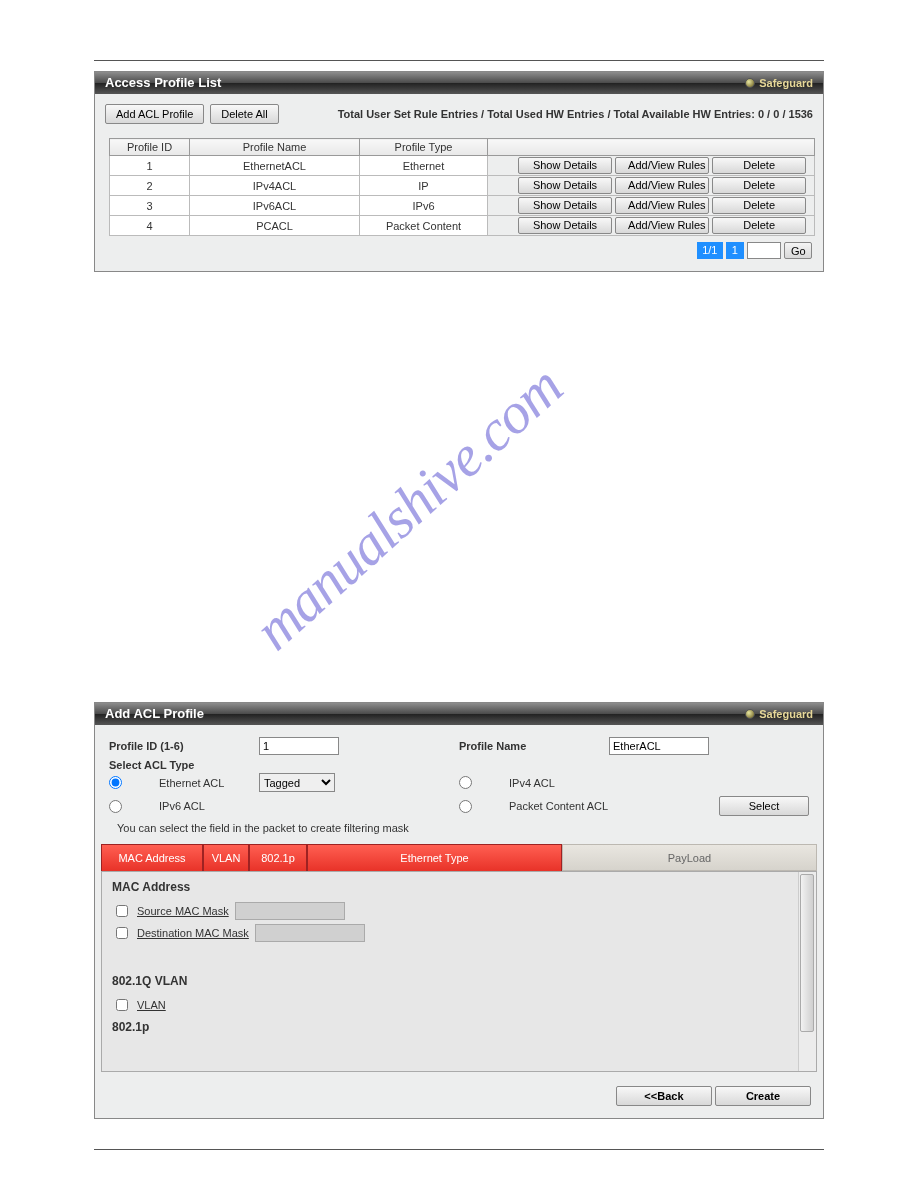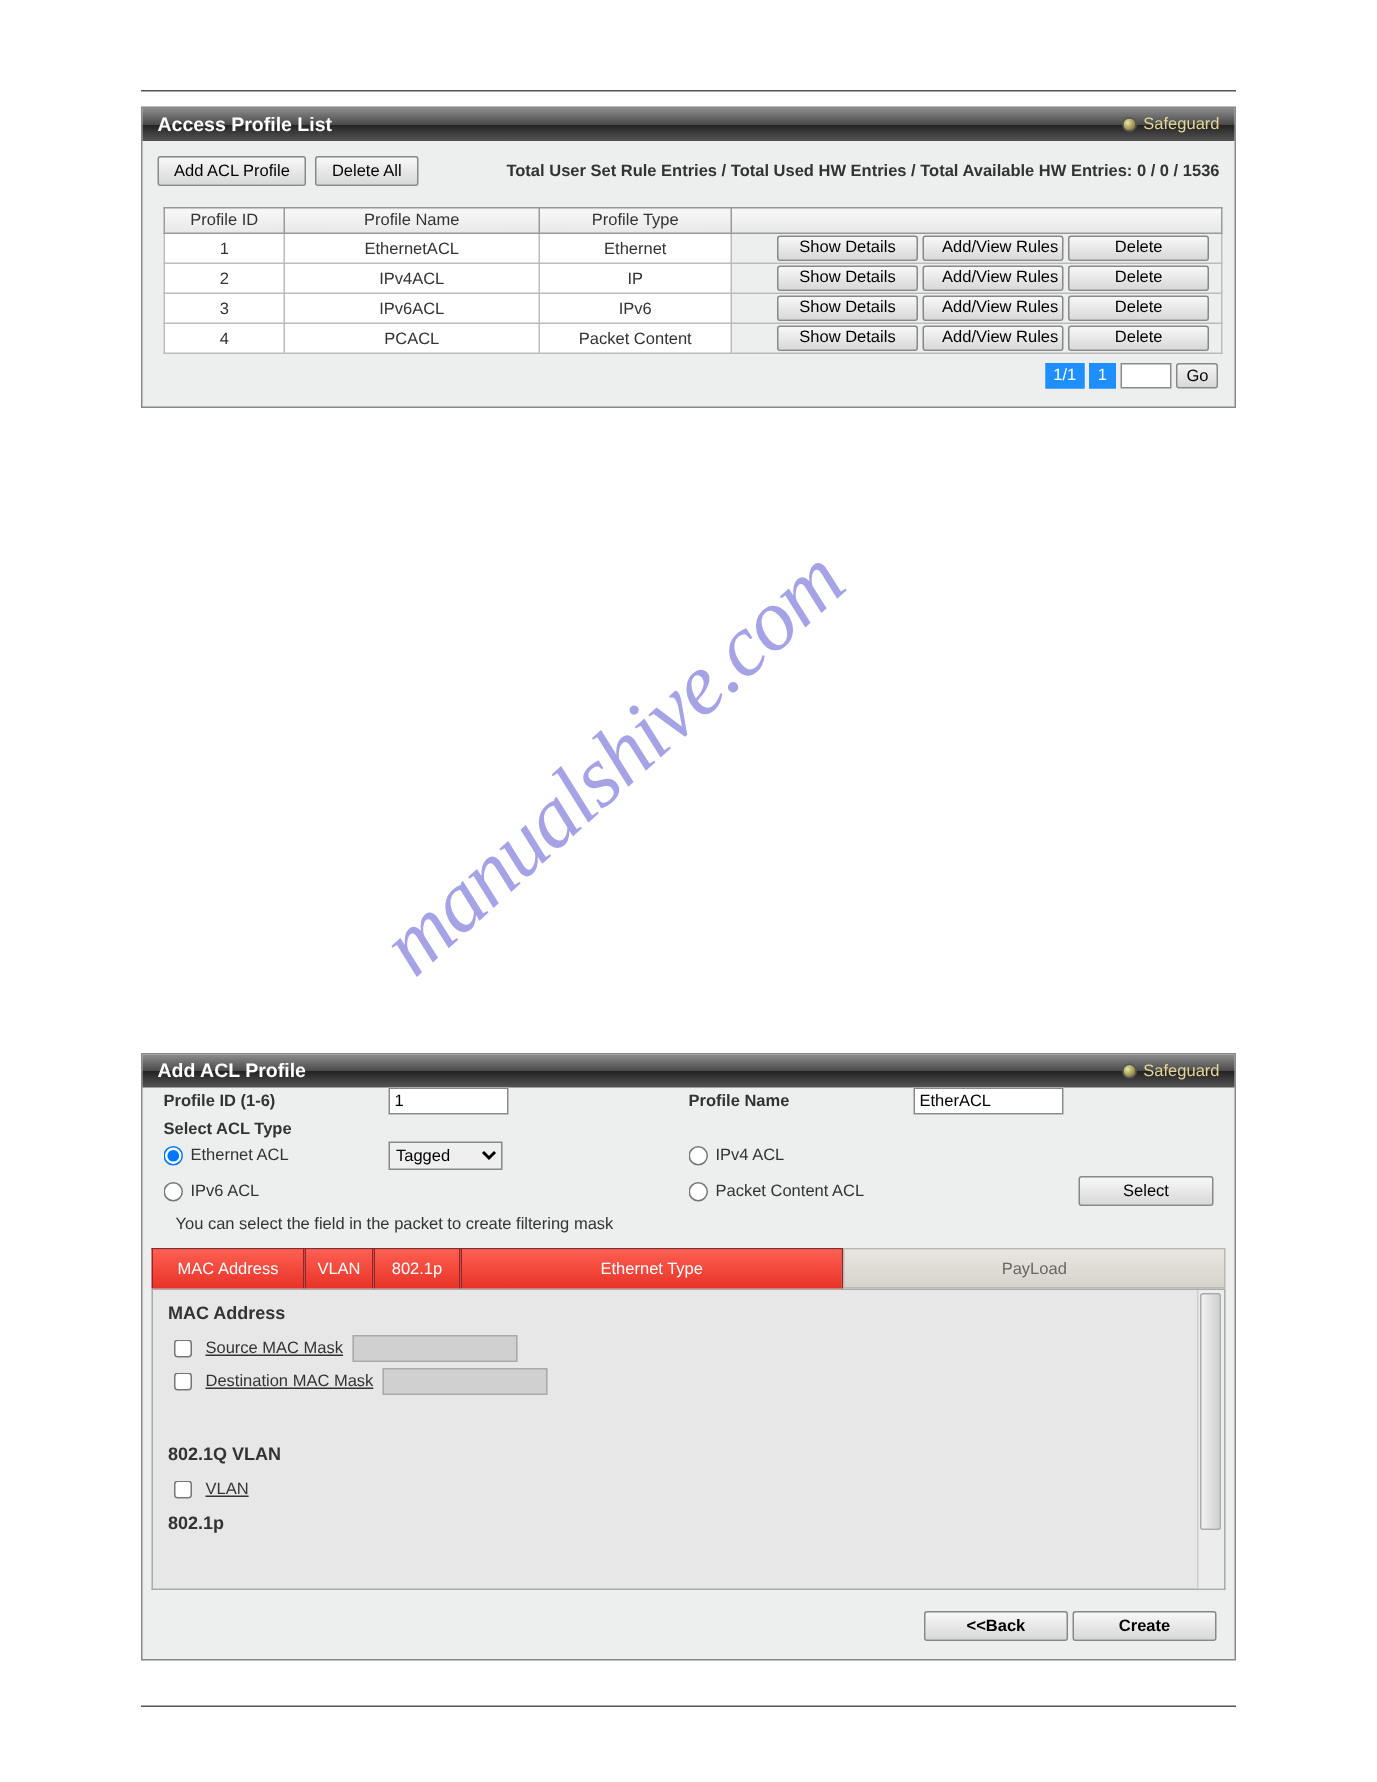--- a/index.html
+++ b/index.html
@@ -5,21 +5,21 @@
   * { box-sizing: border-box; }
   body { margin: 0; background: #fff; font-family: Arial, Helvetica, sans-serif; font-size: 11px; color: #333; padding: 60px 6px 40px 6px; position: relative; width: 918px; }
   .hr { border-top: 1px solid #555; margin: 0 88px 10px 88px; }
   .hr2 { border-top: 1px solid #555; margin: 30px 88px 0 88px; }
   .panel { border: 1px solid #888; background: #edeeee; margin: 0 88px 0 88px; padding: 0 0 12px 0; }
   .titlebar { height: 22px; line-height: 22px;
     background: linear-gradient(to bottom,#8d8d8d 0%,#4a4a4a 50%,#222 51%,#555 100%);
     color: #fff; font-weight: bold; font-size: 13px; padding: 0 10px;
     display: flex; justify-content: space-between; align-items: center;
   }
-  .titlebar .r { font-weight: normal; font-size: 11px; color: #e6d798; display: flex; align-items: center; gap: 4px; }
+  .titlebar .r { font-weight: bold; font-size: 11px; color: #e6d798; display: flex; align-items: center; gap: 4px; }
   .dot { width: 10px; height: 10px; border-radius: 50%; background: radial-gradient(circle at 35% 35%, #e8e8a0 0%, #9a9050 60%, #555520 100%); border: 1px solid #555; }
 
   .toprow { display: flex; align-items: center; gap: 6px; padding: 10px 10px 6px 10px; }
   .btn { background: linear-gradient(#f8f8f8,#d8d8d8); border: 1px solid #888; border-radius: 2px; padding: 1px 10px; font-size: 11px; cursor: pointer; line-height: 16px; }
   .spacer { flex: 1; }
   .summary { font-weight: bold; font-size: 11px; }
 
   table.list { width: calc(100% - 22px); margin: 8px 11px 0 14px; border-collapse: collapse; background: #fff; }
   table.list th { background: linear-gradient(#f8f8f8,#e8e8e8); border: 1px solid #999; font-weight: normal; font-size: 11px; padding: 2px 4px; }
   table.list td { border: 1px solid #bbb; font-size: 11px; padding: 1px 4px; text-align: center; height: 18px; }
@@ -32,21 +32,21 @@
   .pginput { border: 1px solid #888; height: 17px; width: 34px; font-size: 11px; padding: 0 2px; vertical-align: top; }
   .gobtn { border: 1px solid #888; background: linear-gradient(#f4f4f4,#d8d8d8); height: 17px; width: 28px; font-size: 11px; line-height: 14px; vertical-align: top; cursor: pointer; border-radius: 2px; }
 
   
   .formrow { display:flex; align-items:center; padding: 4px 14px 0 14px; }
   .lbl { width: 150px; font-weight: bold; }
   input.txt { border: 1px solid #888; height: 18px; font-size: 11px; padding: 0 3px; }
   select.sel { border:1px solid #888; height:19px; font-size:11px; }
   .radio { margin: 0 5px 0 0; }
   .aclopts { display:flex; padding:2px 14px; align-items:center; }
-  .col { display: flex; align-items: flex-start; }
+  .col { display: flex; align-items: center; gap: 32px; }
   .selectbtn { margin-left: auto; }
   .hint { padding: 4px 14px 6px 22px; font-size:11px; color:#333; }
 
   .tabbar { display:flex; margin: 4px 6px 0 6px; height: 28px; border-bottom: 1px solid #aaa; }
   .tab { display:flex; align-items:center; justify-content:center; border:1px solid #9e2222; border-bottom:none; margin-right:0; font-size:11px; color:#fff; background: linear-gradient(#ff5f52,#e83228); cursor:pointer; padding:0 6px; }
   .tab.pay { background: linear-gradient(#e9e6e0,#d6d3cc); color:#666; border:1px solid #bcb8b1; }
   .tab1 { width: 102px; }
   .tab2 { width: 46px; border-left:1px solid #9e2222; border-right:1px solid #9e2222; }
   .tab3 { width: 58px; }
   .tab4 { flex: 1; }
@@ -140,21 +140,21 @@
 
 <div class="panel" style="padding-bottom:6px; position:relative; z-index:10;">
   <div class="titlebar">
     <span>Add ACL Profile</span>
     <span class="r">
       <span class="dot"></span>
       <span>Safeguard</span>
     </span>
   </div>
 
-  <div class="formrow" style="padding-top:0">
+  <div class="formrow" style="padding-top:12px">
     <span class="lbl">Profile ID (1-6)</span>
     <input class="txt" style="width: 80px;" value="1">
     <span style="width:120px"></span>
     <span class="lbl">Profile Name</span>
     <input class="txt" style="width: 100px;" value="EtherACL">
   </div>
   <div class="formrow">
     <span class="lbl">Select ACL Type</span>
   </div>
   <div class="aclopts">

